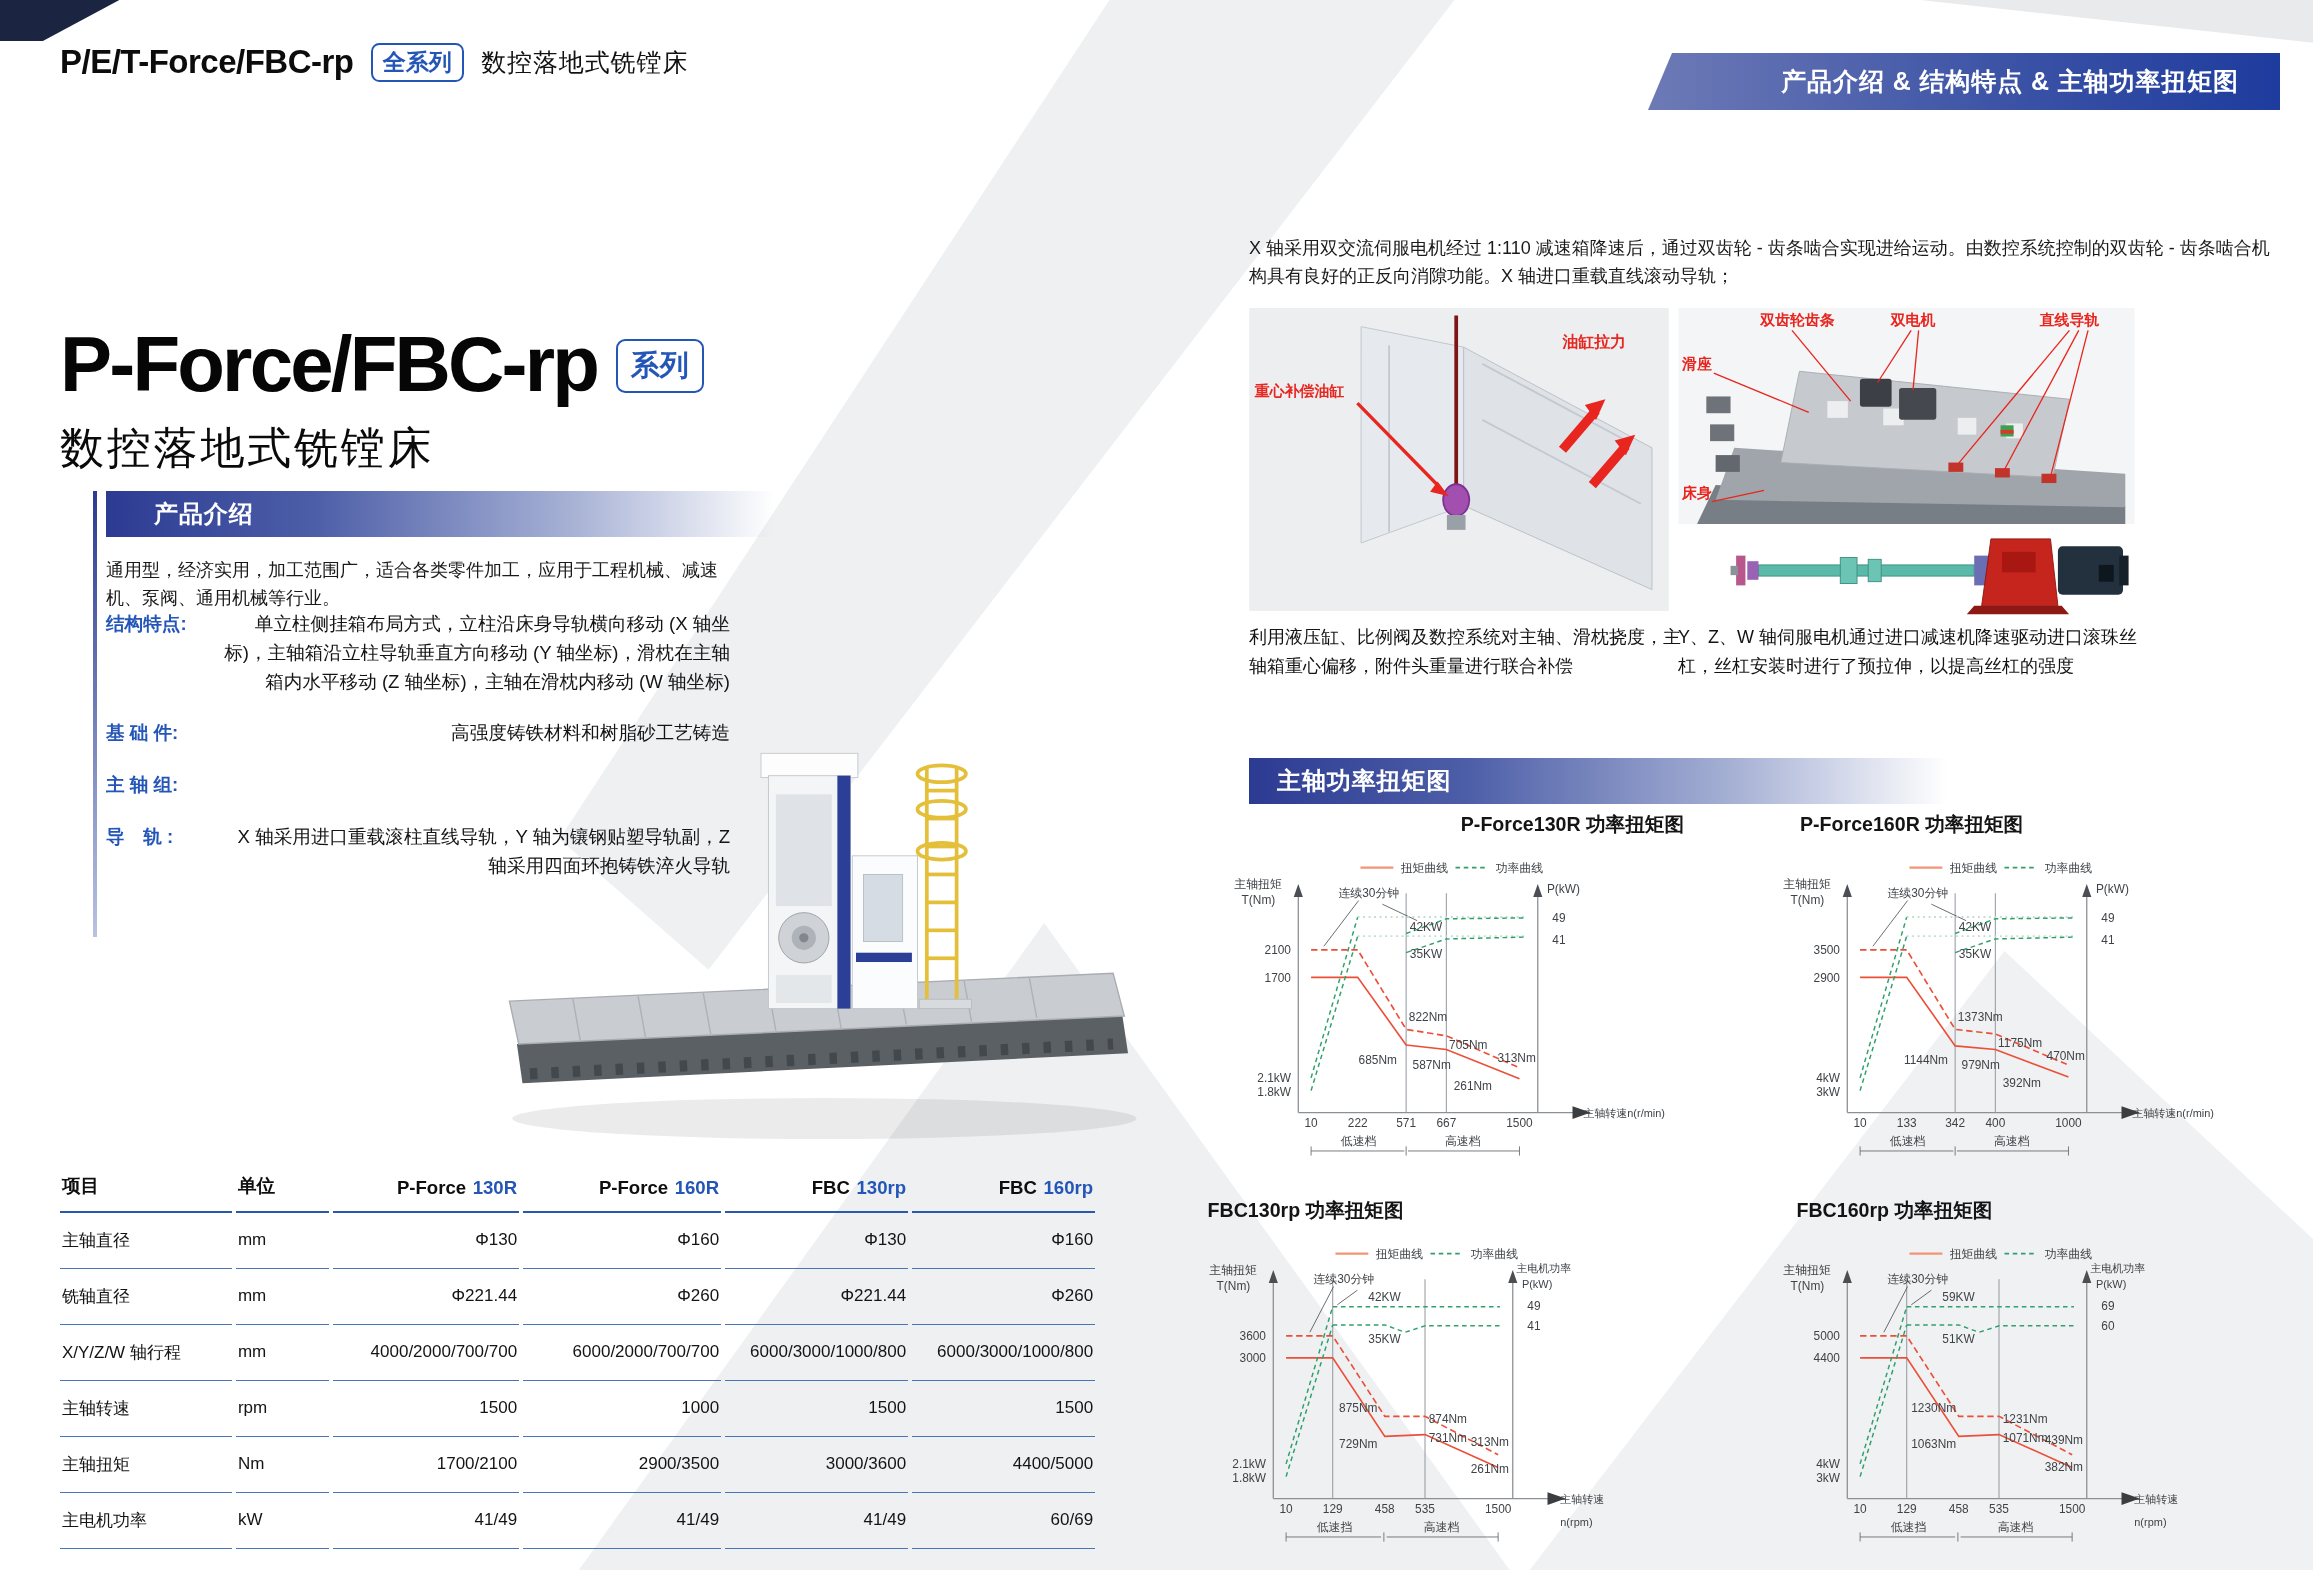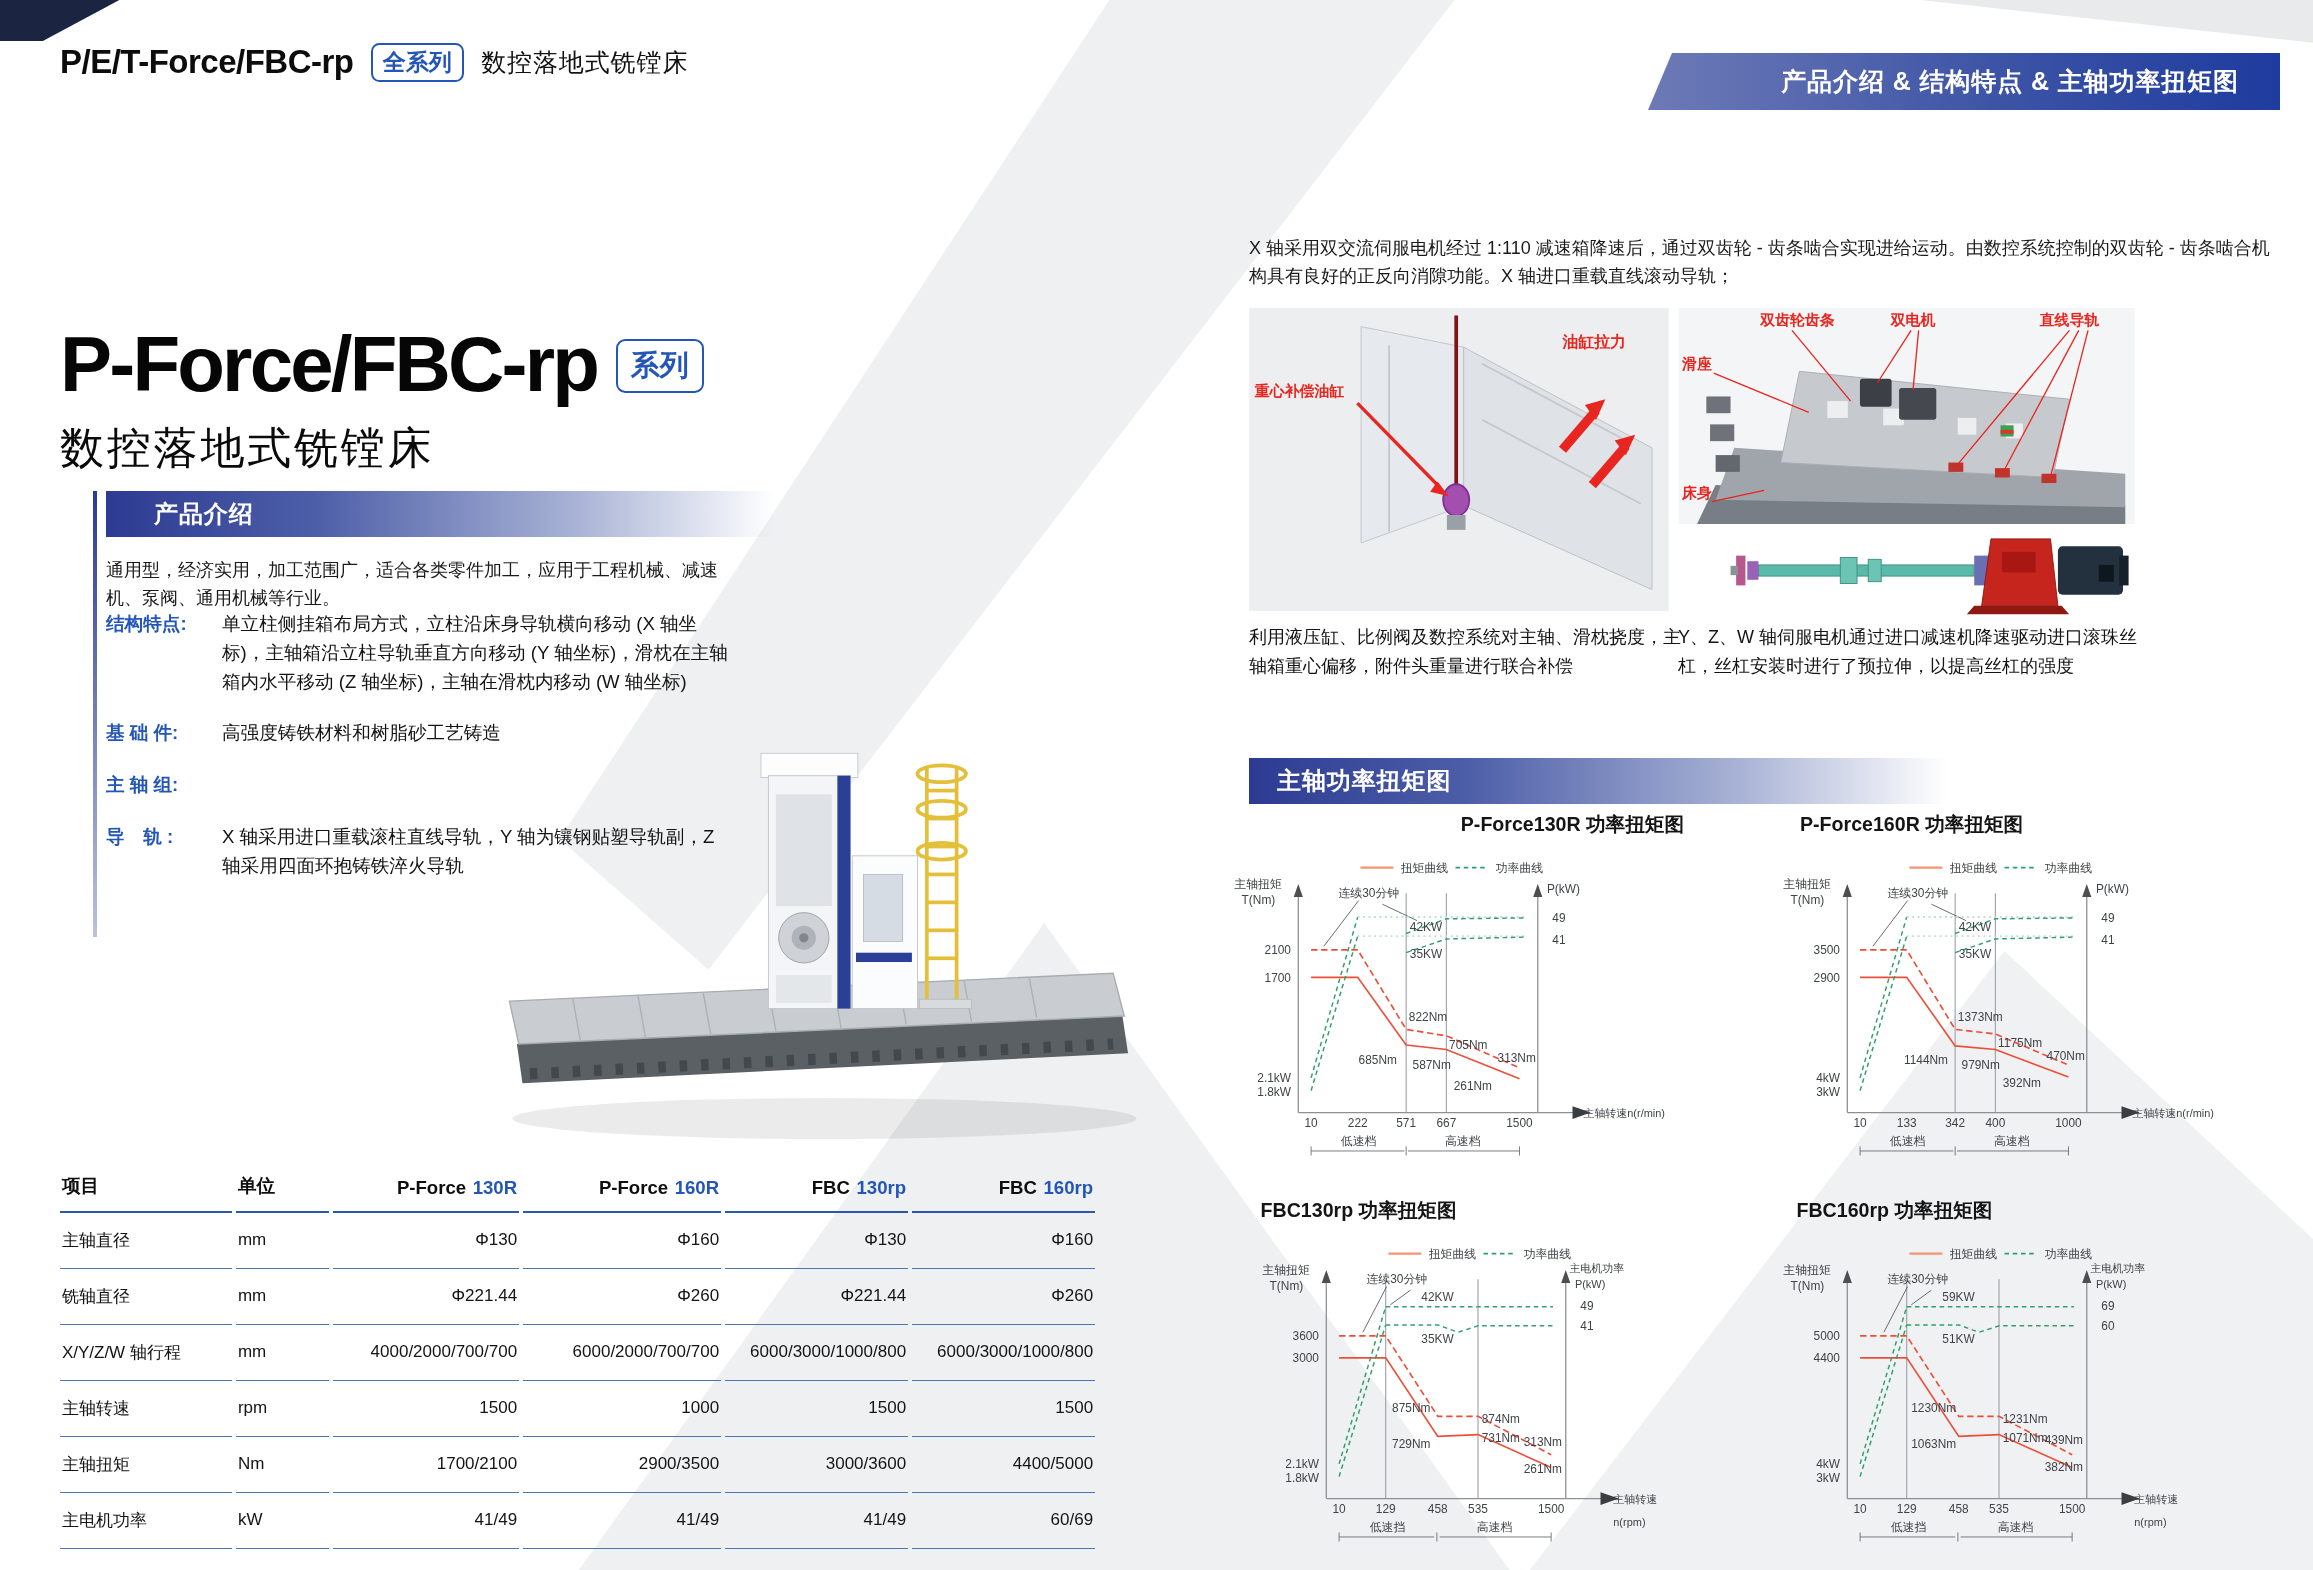--- a/index.html
+++ b/index.html
@@ -33,21 +33,21 @@
   .secbar{height:46px;display:flex;align-items:center;color:#fff;font-size:24px;font-weight:bold;
           letter-spacing:0.9px;
           background:linear-gradient(90deg,#2c3b92 0%,#4d5ea8 30%,#aab4d6 68%,rgba(255,255,255,0) 96%);}
   .vrule{width:3.7px;background:linear-gradient(180deg,#2c3b92 0%,#b9c2e0 100%);}
 
   .para{font-size:18px;line-height:1.55;color:#1a1a1a;}
 
   
   .spec{display:flex;margin-bottom:23px;font-size:18.6px;line-height:1.55;}
   .spec .lbl{color:#2456b8;font-weight:bold;width:116px;flex:none;}
-  .spec .txt{width:508px;color:#141414;}
+  .spec .txt{width:508px;color:#141414;text-align:right;}
 
   
   #spec-table{display:grid;grid-template-columns:172px 93px 186px 198px 183px 183px;column-gap:4px;}
   .th{font-size:18.6px;font-weight:bold;color:#0e0e0e;border-bottom:2.8px solid #2b58a8;
       padding:7.5px 1.9px 12px 1.9px;display:flex;align-items:flex-end;}
   .th.r{justify-content:flex-end;}
   .mblue{color:#2456b8;margin-left:6.5px;}
   .td{font-size:17px;color:#141414;border-bottom:1.5px solid #4a74ba;
       padding:16px 1.9px;display:flex;align-items:center;}
   .td.r{justify-content:flex-end;}
@@ -402,21 +402,21 @@
         <text x="92" y="312" font-size="13" fill="#3f4347" text-anchor="middle">10</text>
         <text x="143" y="312" font-size="13" fill="#3f4347" text-anchor="middle">133</text>
         <text x="196" y="312" font-size="13" fill="#3f4347" text-anchor="middle">342</text>
         <text x="240" y="312" font-size="13" fill="#3f4347" text-anchor="middle">400</text>
         <text x="320" y="312" font-size="13" fill="#3f4347" text-anchor="middle">1000</text>
         <text x="390" y="301" font-size="12" fill="#3f4347">主轴转速n(r/min)</text>
         <text x="144" y="331" font-size="13" fill="#3f4347" text-anchor="middle">低速档</text>
         <text x="258" y="331" font-size="13" fill="#3f4347" text-anchor="middle">高速档</text>
       </svg>
   </div>
-  <div class="abs z chart" style="left:1255px;top:1197px;">
+  <div class="abs z chart" style="left:1202px;top:1197px;">
     <div class="chart-title" style="margin-left:5.6px;">FBC130rp 功率扭矩图</div>
     <svg width="457" height="320" viewBox="0 0 500 350">
         <polyline points="78,58 78,296" fill="none" stroke="#8a9095" stroke-width="1.4"></polyline>
         <polyline points="78,296 386,296" fill="none" stroke="#8a9095" stroke-width="1.4"></polyline>
         <polyline points="340,58 340,296" fill="none" stroke="#8a9095" stroke-width="1.4"></polyline>
         <polyline points="143,56 143,296" fill="none" stroke="#9aa0a6" stroke-width="1.2"></polyline>
         <polyline points="244,56 244,296" fill="none" stroke="#9aa0a6" stroke-width="1.2"></polyline>
         <polyline points="146,28 182,28" fill="none" stroke="#f29475" stroke-width="2.4"></polyline>
         <polyline points="250,28 286,28" fill="none" stroke="#2fa06c" stroke-width="1.8" stroke-dasharray="5 4"></polyline>
         <polyline points="144,64 118,114" fill="none" stroke="#4b4e52" stroke-width="0.9"></polyline>

